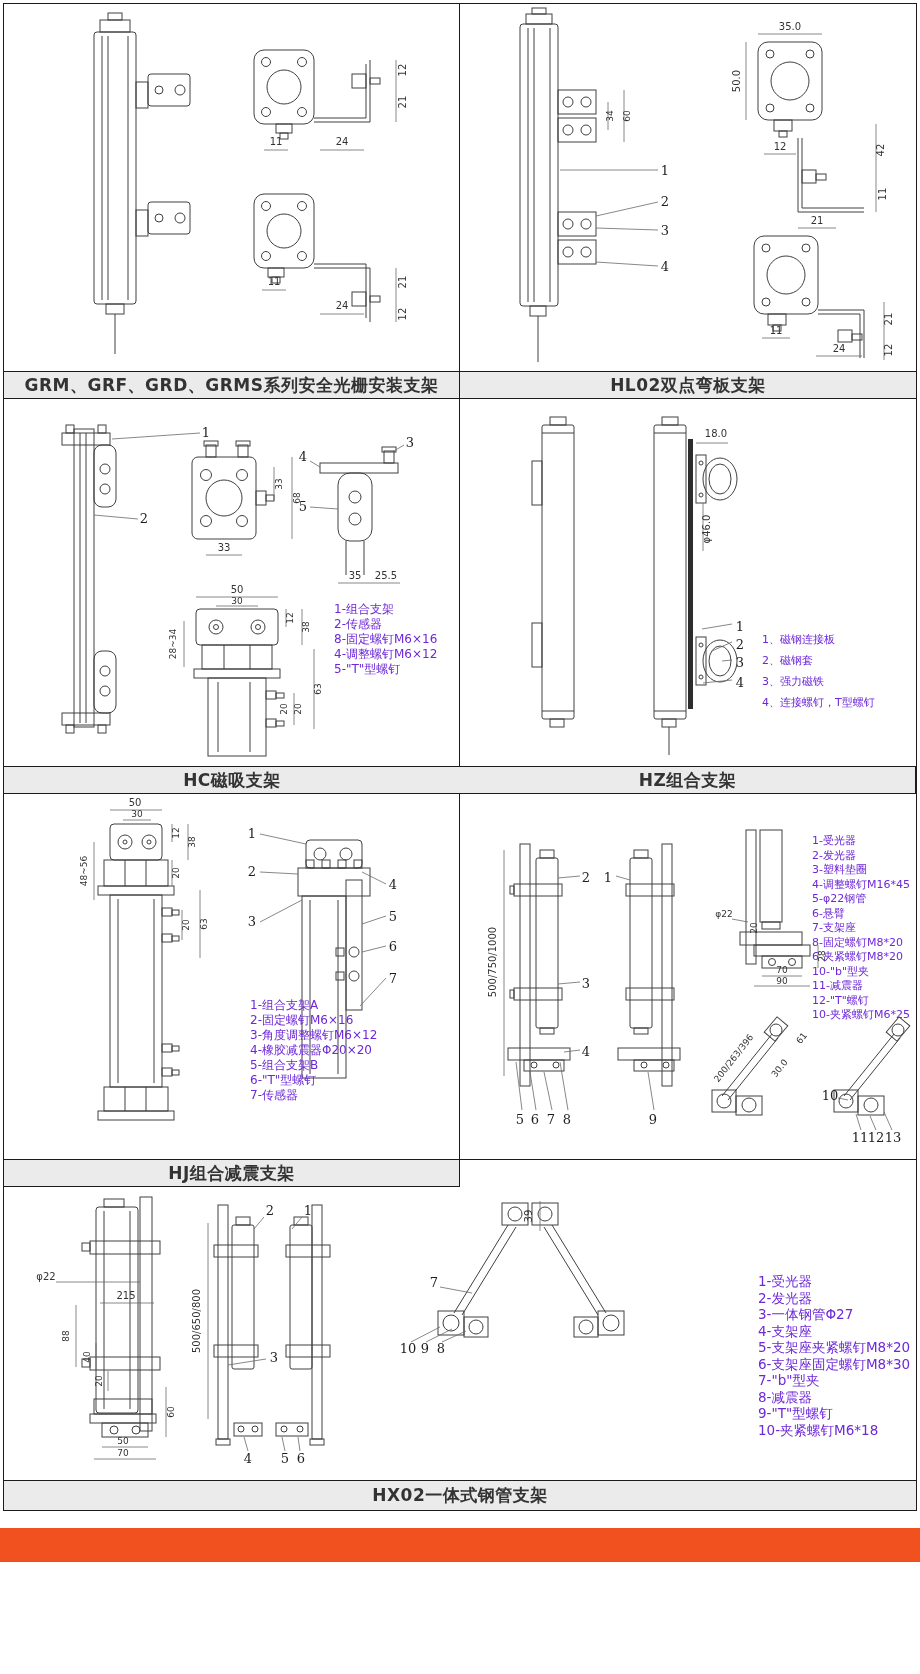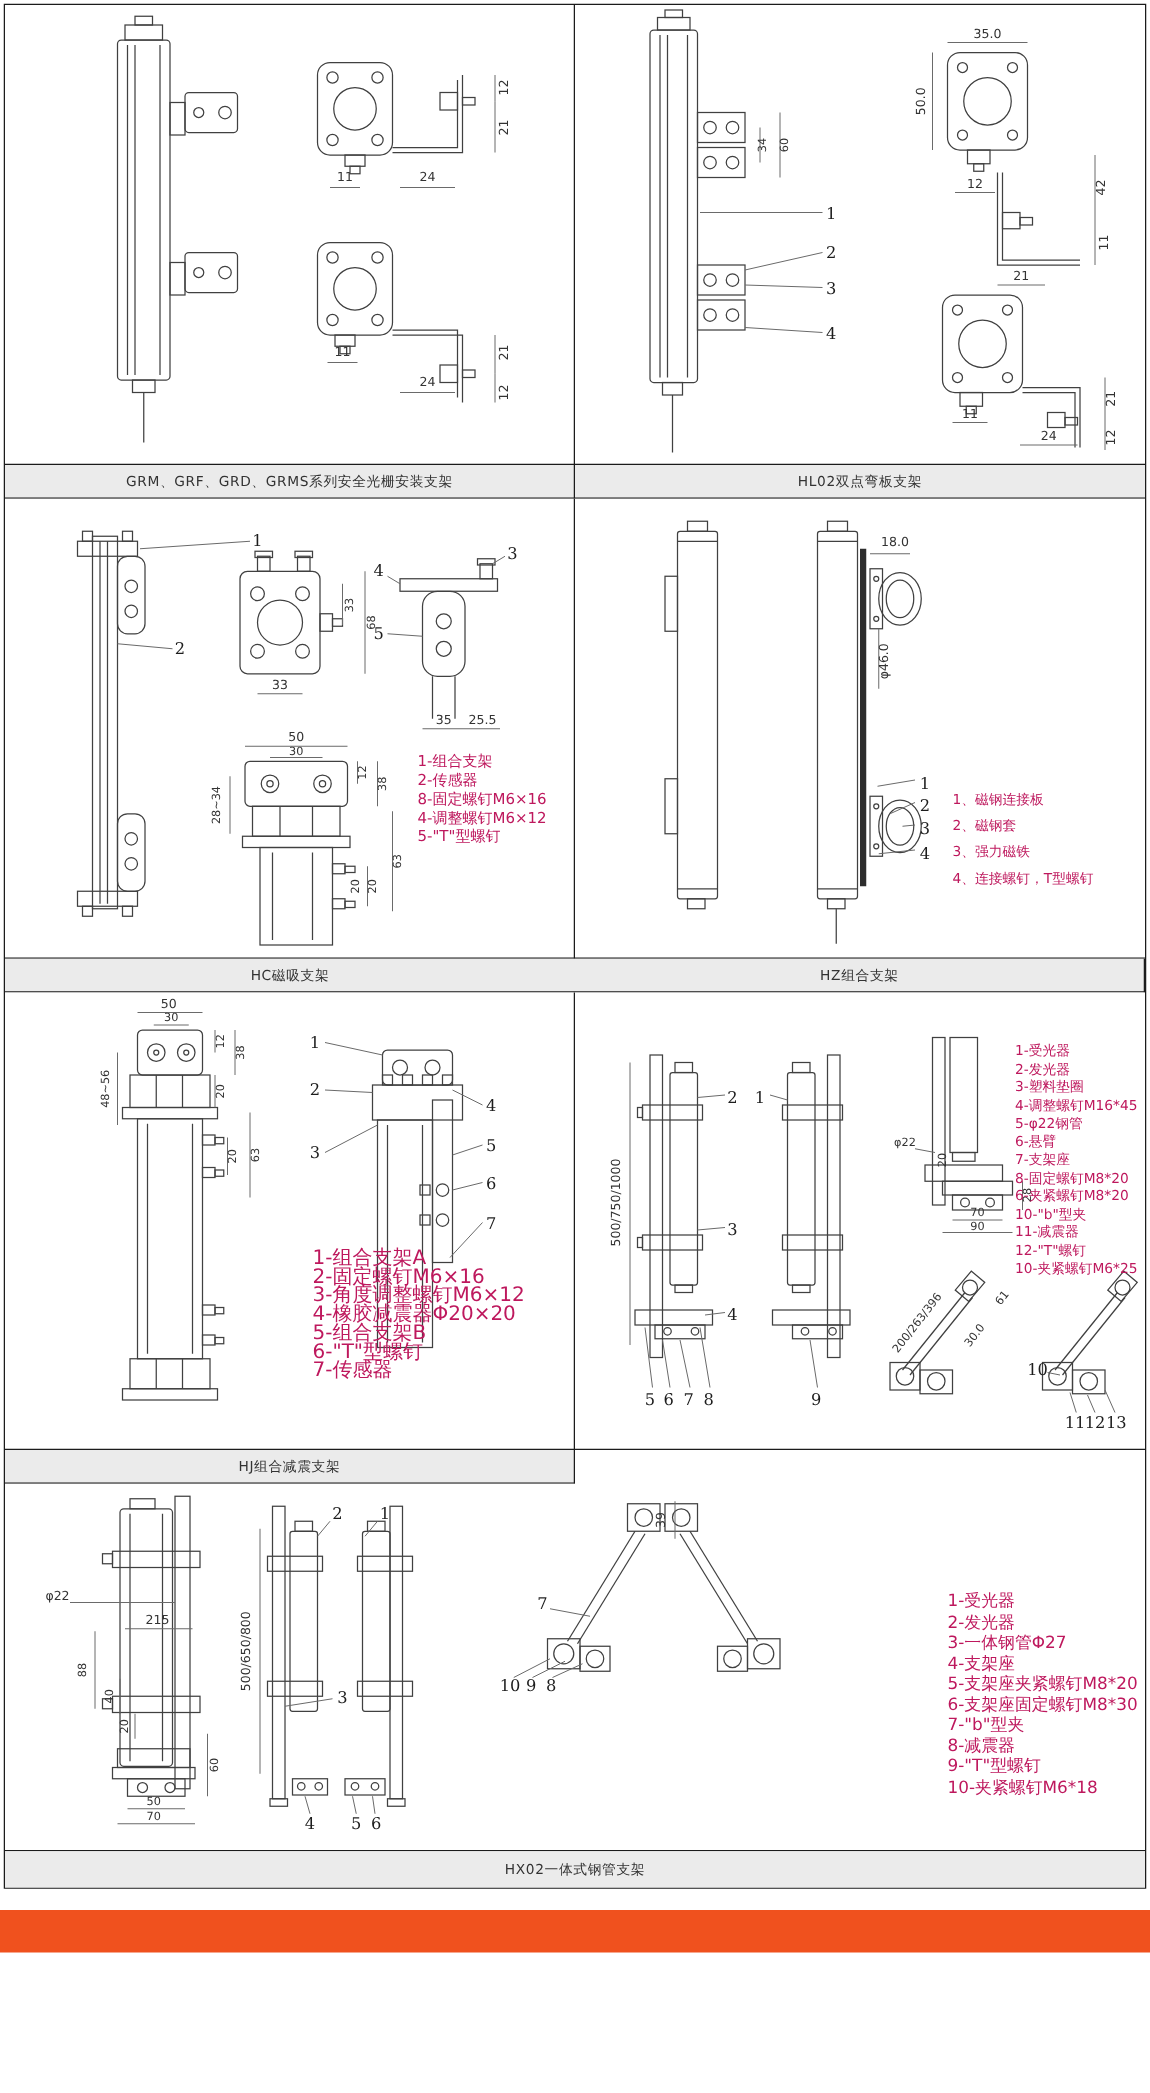--- a/index.html
+++ b/index.html
@@ -9,30 +9,30 @@
   .grid{display:grid;width:914px;box-sizing:border-box;
         grid-template-columns:456px 456px;
         grid-template-rows:368px 27px 368px 27px 366px 27px 294px 29px;
         border:1px solid #1b1b1b;background:#fff;}
   .cell{position:relative;box-sizing:border-box;border-right:1px solid #1b1b1b;
         border-bottom:1px solid #1b1b1b;overflow:hidden;background:#fff;}
   .cell.rt{border-right:none;}
   .cell.bt{border-bottom:none;}
   .cell.full{grid-column:1 / span 2;}
   .cap{background:#ebebeb;display:flex;align-items:center;justify-content:center;}
-  .cap span{font-size:11px;font-weight:400;color:#333;letter-spacing:.5px;white-space:nowrap;}
+  .cap span{font-size:17px;font-weight:700;color:#333;letter-spacing:.5px;white-space:nowrap;}
   svg{display:block;}
   svg text{font-family:"DejaVu Sans","Liberation Sans",sans-serif;fill:#333;}
   .d{font-size:10px;text-anchor:middle;}
   .d9{font-size:9px;text-anchor:middle;}
   .c{font-size:13px;text-anchor:middle;fill:#1d1d1d;font-family:"DejaVu Serif","Liberation Serif",serif;}
-  .plist{position:absolute;color:#be185d;white-space:nowrap;}
+  .plist{position:absolute;color:#6d28d9;white-space:nowrap;}
   .plist.p2{left:330px;top:203px;font-size:12px;line-height:15px;}
   .plist.p3{left:302px;top:230px;font-size:11px;line-height:21px;}
-  .plist.p4{left:246px;top:204px;font-size:16px;line-height:15px;}
+  .plist.p4{left:246px;top:204px;font-size:12px;line-height:15px;}
   .plist.p5{left:352px;top:40px;font-size:11px;line-height:14.5px;}
   .plist.p6{left:754px;top:86px;font-size:13.5px;line-height:16.5px;white-space:normal;width:160px;}
   .accent{width:920px;height:34px;position:absolute;left:0;top:1528px;background:#f0511e;}
 </style>
 </head>
 <body>
 
 <div class="sheet">
 <div class="grid">
 

